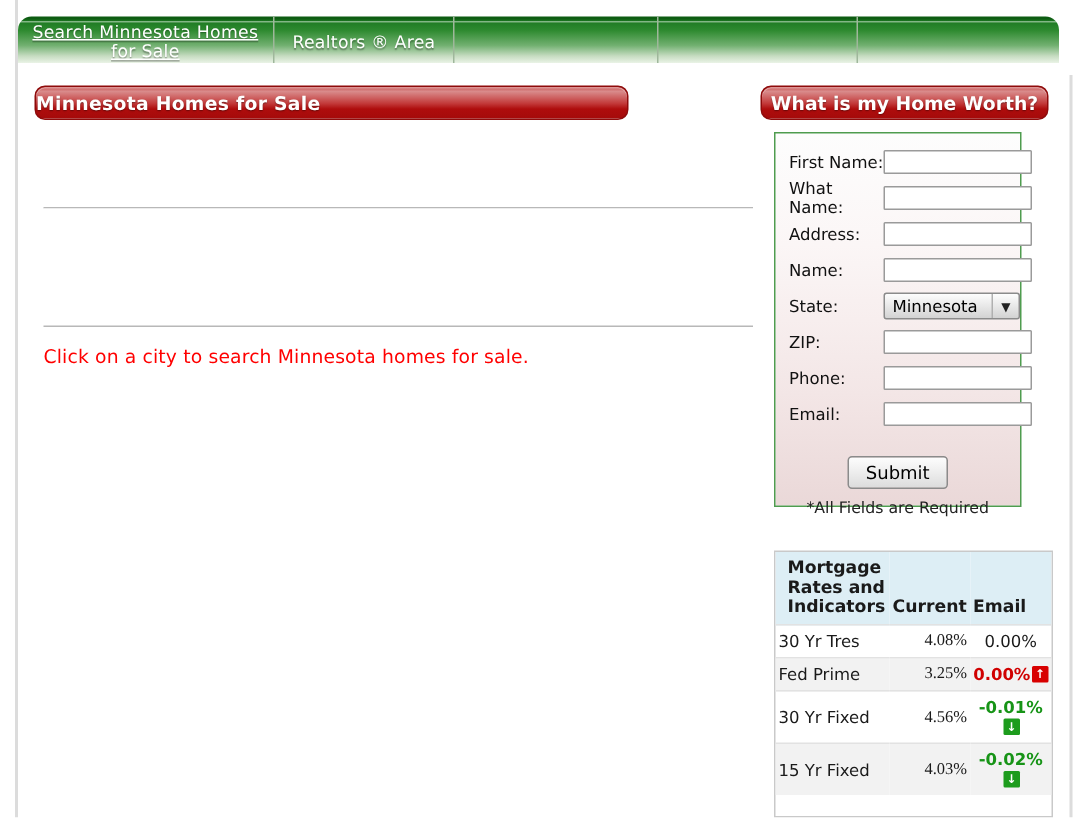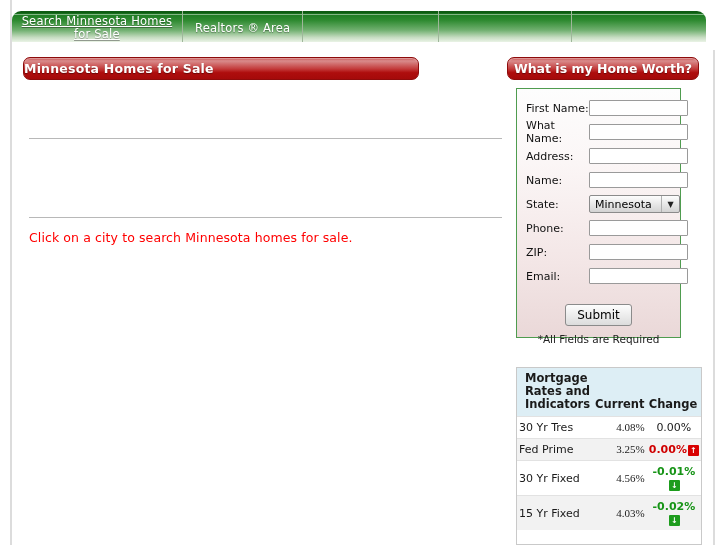--- a/index.html
+++ b/index.html
@@ -382,26 +382,26 @@
 
         <div class="form-row">
           <div class="form-label">State:</div>
           <div class="form-select">
             <span>Minnesota</span>
             <span class="select-arrow">▼</span>
           </div>
         </div>
 
         <div class="form-row">
+          <div class="form-label">ZIP:</div>
+          <input class="form-input" type="text" value="" style="">
+        </div>
+
+        <div class="form-row">
           <div class="form-label">Phone:</div>
-          <input class="form-input" type="text" value="" style="">
-        </div>
-
-        <div class="form-row">
-          <div class="form-label">ZIP:</div>
           <input class="form-input" type="text" value="" style="">
         </div>
 
         <div class="form-row">
           <div class="form-label">Email:</div>
           <input class="form-input" type="text" value="" style="">
         </div>
 
         <div id="submit-row">
           <button id="submit-button">Submit</button>
@@ -409,21 +409,21 @@
 
         <div id="required-note">*All Fields are Required</div>
       </div>
 
       <div id="rates-table">
         <table class="rates">
           <thead>
             <tr>
               <th class="h-name">Mortgage Rates and Indicators</th>
               <th class="h-cur">Current</th>
-              <th class="h-chg">Change</th>
+              <th class="h-chg">Email</th>
             </tr>
           </thead>
           <tbody>
             <tr>
               <td class="c-name">30 Yr Tres</td>
               <td class="c-cur">4.08%</td>
               <td class="c-chg">
                 <span class="chg-neutral">0.00%</span>
               </td>
             </tr>

